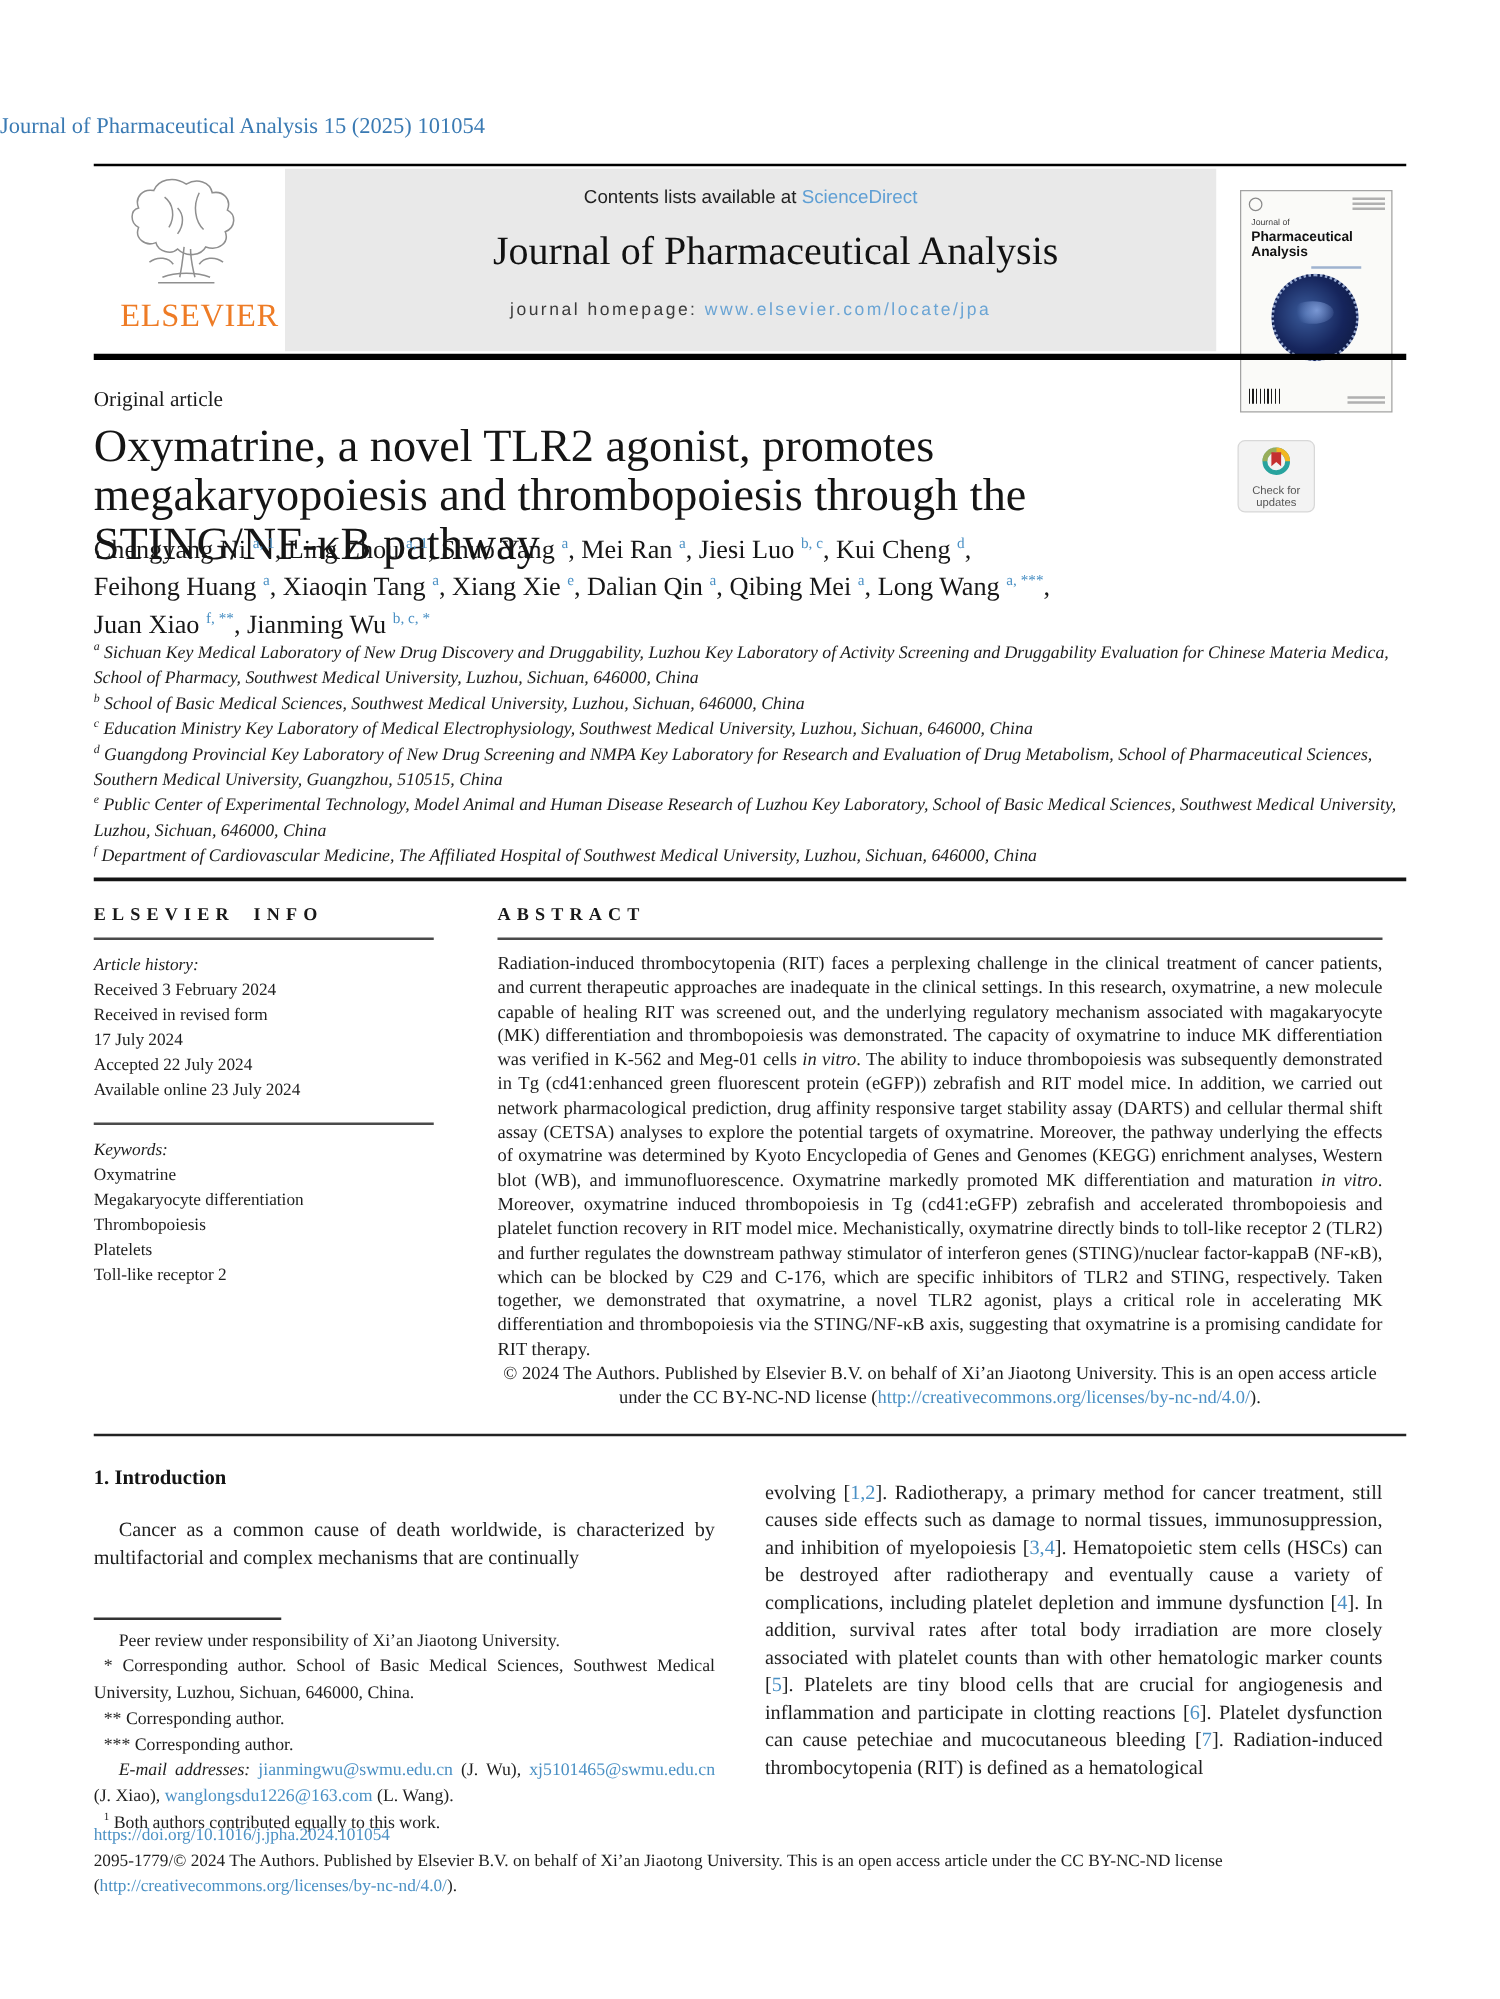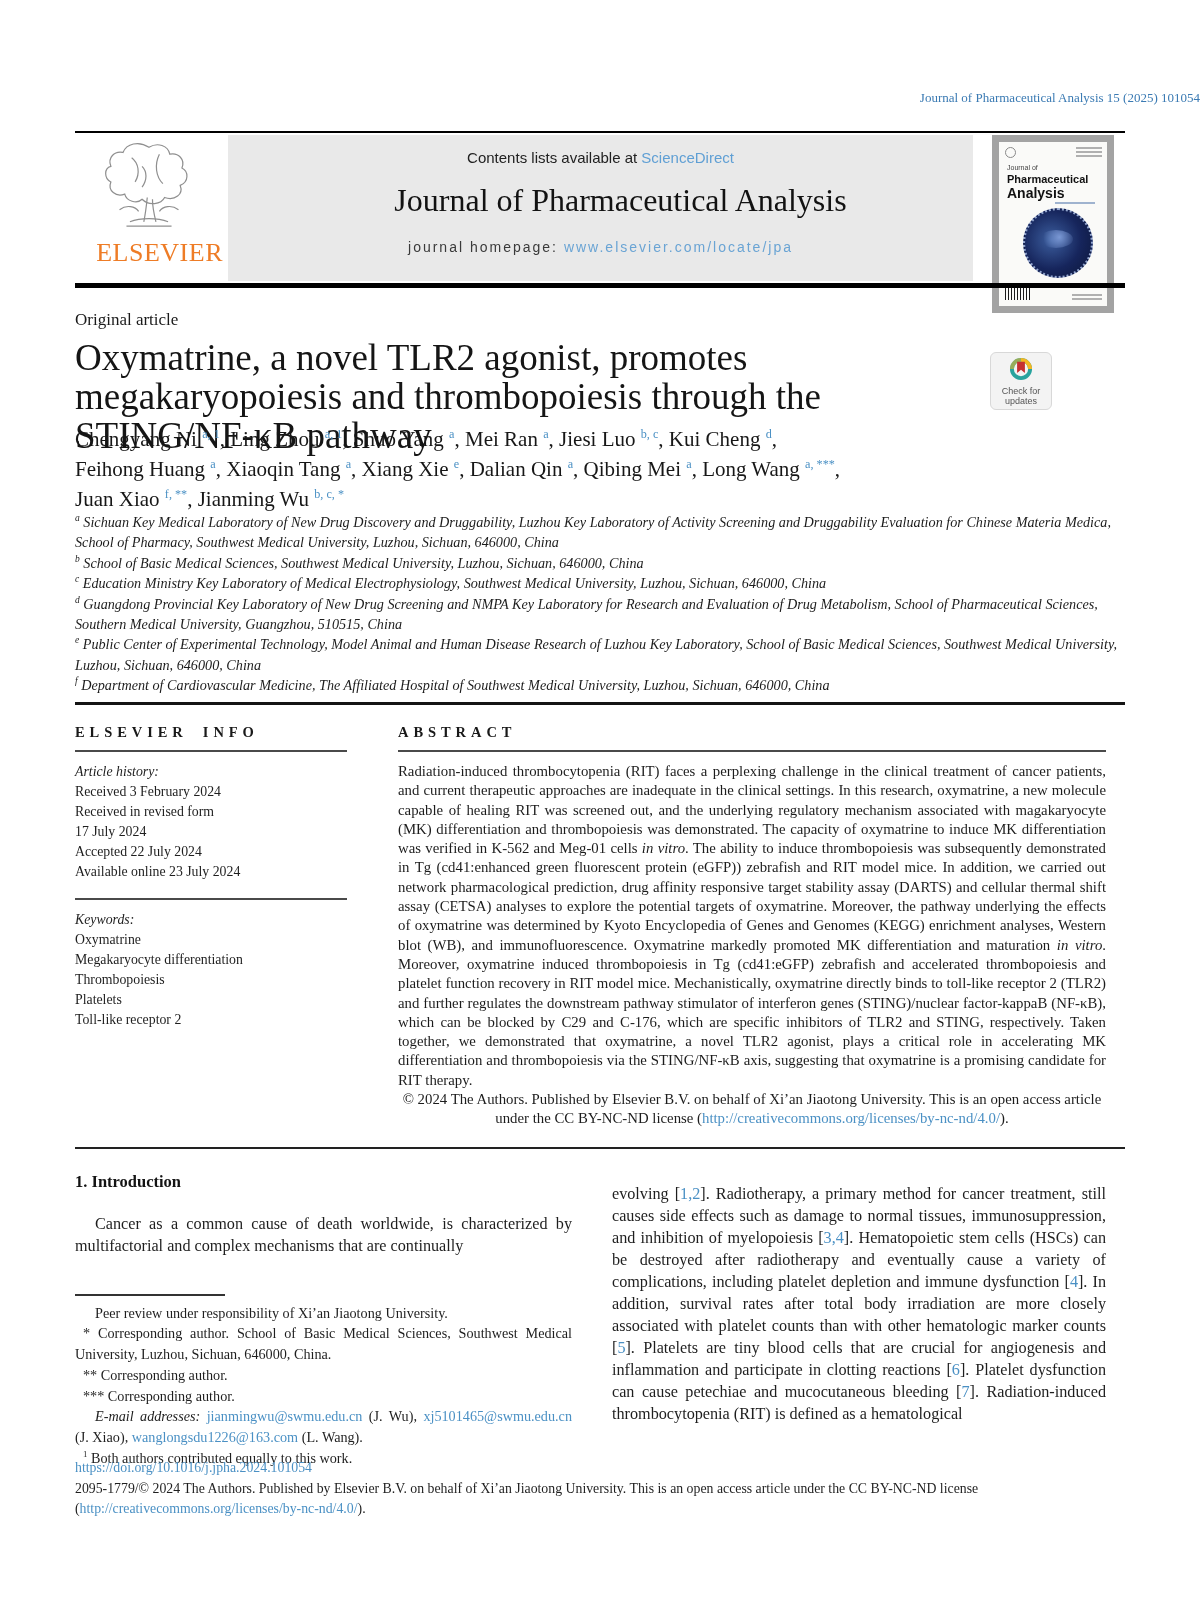--- a/index.html
+++ b/index.html
@@ -8,47 +8,47 @@
     --sdblue:#5f9fd4;
     --orange:#ee7c26;
     --ink:#1e1e1e;
   }
   html,body{margin:0;padding:0;background:#ffffff;}
   .page{
     position:relative;width:1200px;height:1599px;background:#fff;
     font-family:"Liberation Serif",serif;color:var(--ink);overflow:hidden;
   }
   
-  .citation{position:absolute;top:90px;left:0;width:100%;text-align:right;
-    font-size:13px;color:#3a7ab3;}
+  .citation{position:absolute;top:90px;left:0;width:100%;text-align:left;
+    font-size:18px;color:#3a7ab3;}
   
   .rule{position:absolute;left:75px;width:1050px;background:#000;}
   .rule-top{top:131px;height:2px;}
   .rule-thick{top:283px;height:5px;}
   .rule-mid{top:702px;height:2.5px;background:#141414;}
   .rule-low{top:1147px;height:2px;background:#222;}
   
   .header{position:absolute;top:135px;left:75px;width:1050px;height:146px;}
   .elsevier{position:absolute;left:0;top:1px;width:148px;height:144px;text-align:right;}
   .tree-svg{display:block;margin:0 auto;}
   .els-text{font-size:26px;color:var(--orange);letter-spacing:0.5px;line-height:26px;}
   .headbox{position:absolute;left:153px;top:0;width:745px;height:146px;background:#e9e9e9;text-align:center;}
   .contents-line{margin-top:14px;font-family:"Liberation Sans",sans-serif;font-size:15px;color:#222;}
   .sdlink{color:var(--sdblue);}
   .jtitle{margin-top:16px;font-size:32px;color:#121212;padding-left:40px;}
   .homepage-line{margin-top:20px;font-family:"Liberation Sans",sans-serif;font-size:14px;letter-spacing:2px;color:#3a3a3a;}
   .hplink{color:#6aa4d4;}
   
-  .cover{position:absolute;left:917px;top:0;width:122px;height:178px;background:#fafaf8;border:7px solid #a3a3a3;box-sizing:border-box;}
+  .cover{position:absolute;left:917px;top:17px;width:122px;height:178px;background:#fafaf8;border:1px solid #a3a3a3;box-sizing:border-box;}
   .cv-logo{position:absolute;left:6px;top:5px;width:9px;height:9px;border:1px solid #8a8a8a;border-radius:50%;}
   .cv-bars{position:absolute;right:5px;top:5px;width:26px;}
   .cv-bars div{height:2px;background:#b0b0b0;margin-bottom:2px;}
   .cv-jof{position:absolute;left:8px;top:22px;font-family:"Liberation Sans",sans-serif;font-size:7px;color:#444;}
   .cv-t1{position:absolute;left:8px;top:31px;font-family:"Liberation Sans",sans-serif;font-weight:bold;font-size:11px;color:#111;}
-  .cv-t2{position:absolute;left:8px;top:43px;font-family:"Liberation Sans",sans-serif;font-weight:bold;font-size:14px;color:#111;}
+  .cv-t2{position:absolute;left:8px;top:43px;font-family:"Liberation Sans",sans-serif;font-weight:bold;font-size:11px;color:#111;}
   .cv-sub{position:absolute;left:56px;top:60px;width:40px;height:2px;background:#9fb3cf;}
   .cv-circle{position:absolute;left:24px;top:66px;width:70px;height:70px;border-radius:50%;
     border:2px dotted #93a6cf;box-sizing:border-box;
     background:radial-gradient(circle at 40% 45%, #3c5e9e 0%, #16255c 55%, #0c1638 100%);}
   .cv-swirl{position:absolute;left:40px;top:88px;width:34px;height:18px;border-radius:50%;
     background:radial-gradient(circle at 60% 40%, rgba(140,170,230,.8), rgba(140,170,230,0) 70%);}
   .cv-barcode{position:absolute;left:6px;bottom:6px;width:26px;height:12px;
     background:repeating-linear-gradient(90deg,#1a1a1a 0 1px,transparent 1px 3px);}
   .cv-brand{position:absolute;right:5px;bottom:6px;width:30px;}
   .cv-brand div{height:2px;background:#b0b0b0;margin-top:2px;}

